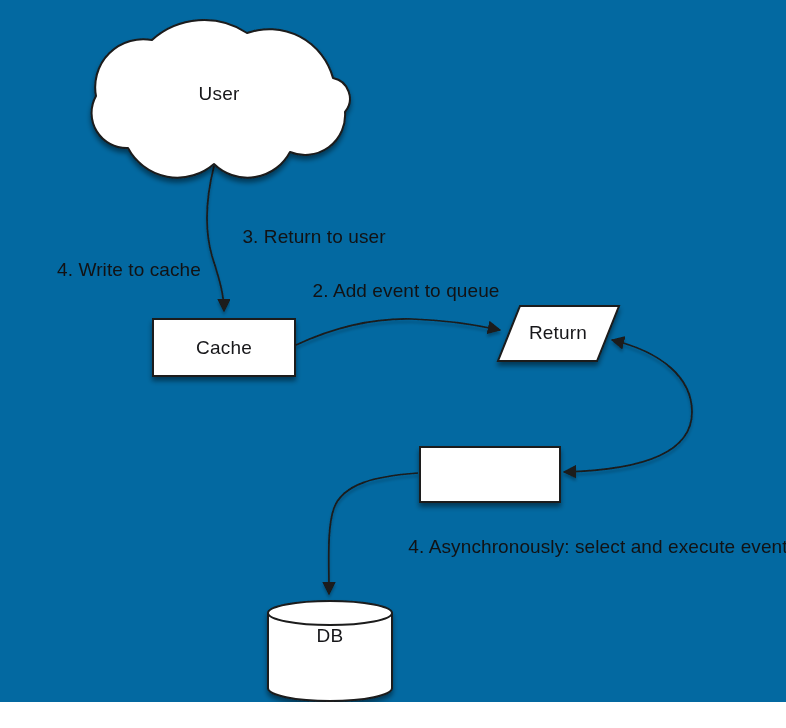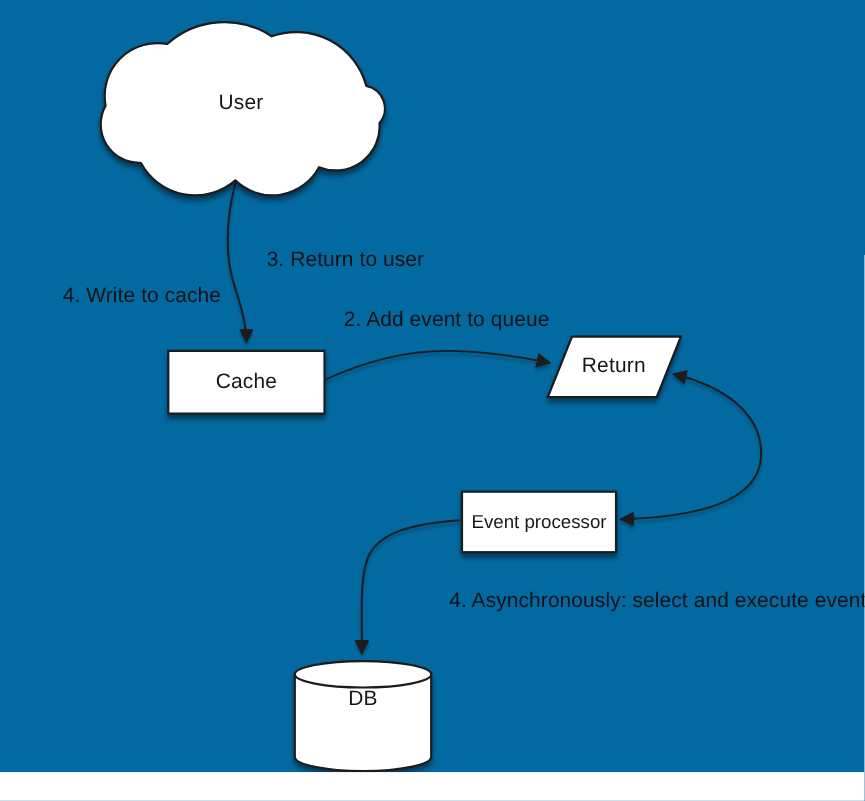--- a/index.html
+++ b/index.html
@@ -81,21 +81,20 @@
     <path d="M 296,345 C 335,327 375,318 412,319 C 446,320 472,324 500,330" fill="none" stroke="#1b1b1b" stroke-width="1.7" marker-end="url(#ah)" filter="url(#lineShadow)"></path>
 
     <path d="M 564,472 C 645,470 692,452 692,412 C 692,378 662,352 612,340" fill="none" stroke="#1b1b1b" stroke-width="1.7" marker-start="url(#ah)" marker-end="url(#ah)" filter="url(#lineShadow)"></path>
 
     <path d="M 418,473 C 375,476 343,484 334,508 C 327,528 329,558 329,594" fill="none" stroke="#1b1b1b" stroke-width="1.7" marker-end="url(#ah)" filter="url(#lineShadow)"></path>
   </svg>
 
   <div class="label node-label" style="left:219px; top:94px;">User</div>
   <div class="label node-label" style="left:224px; top:348px;">Cache</div>
   <div class="label node-label" style="left:558px; top:333px;">Return</div>
-  <div class="label node-label-small" style="left:490px; top:475px;">Event processor</div>
   <div class="label node-label" style="left:330px; top:636px;">DB</div>
 
   <div class="label edge-label" style="left:129px; top:270px;">4. Write to cache</div>
   <div class="label edge-label" style="left:406px; top:291px;">2. Add event to queue</div>
   <div class="label edge-label" style="left:314px; top:237px;">3. Return to user</div>
   <div class="label edge-label" style="left:598px; top:547px;">4. Asynchronously: select and execute event</div>
 
 </div>
 
 </body></html>

